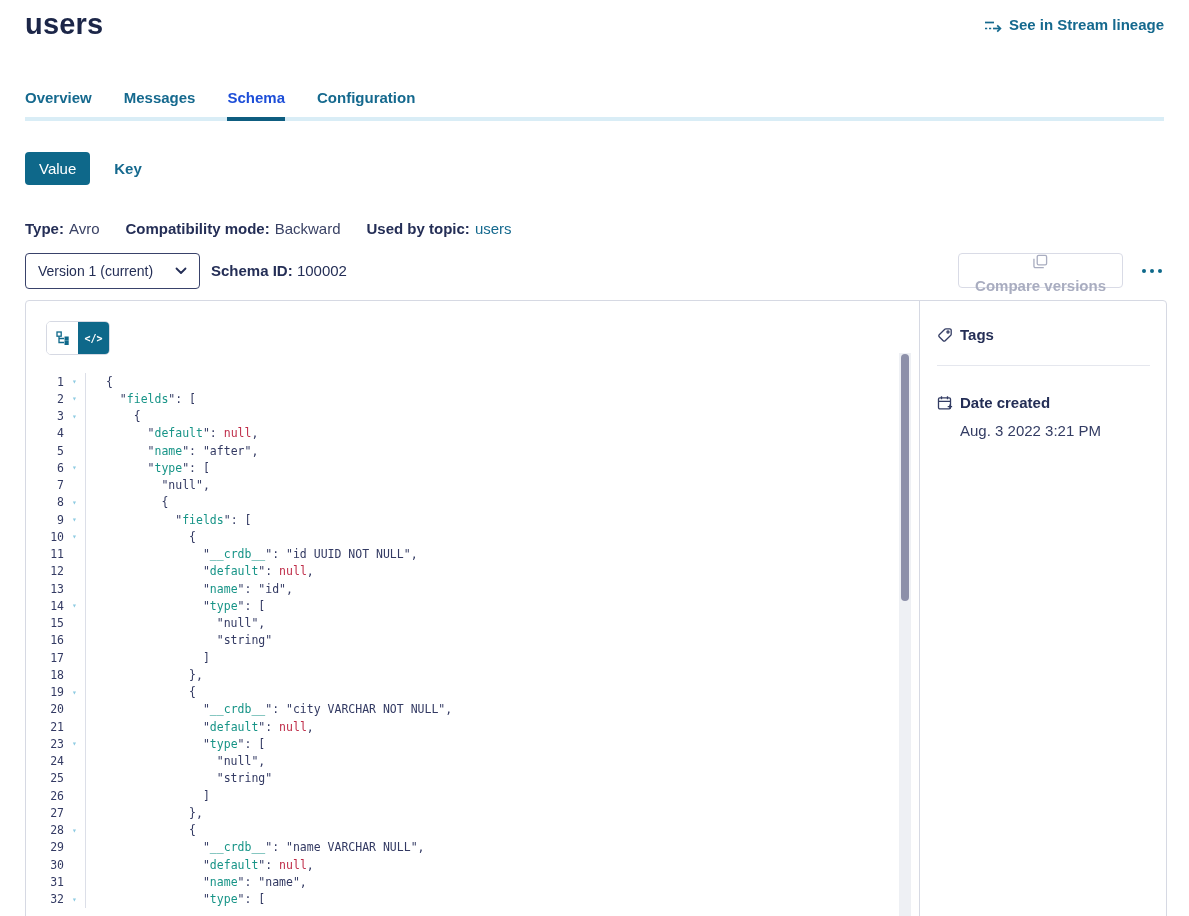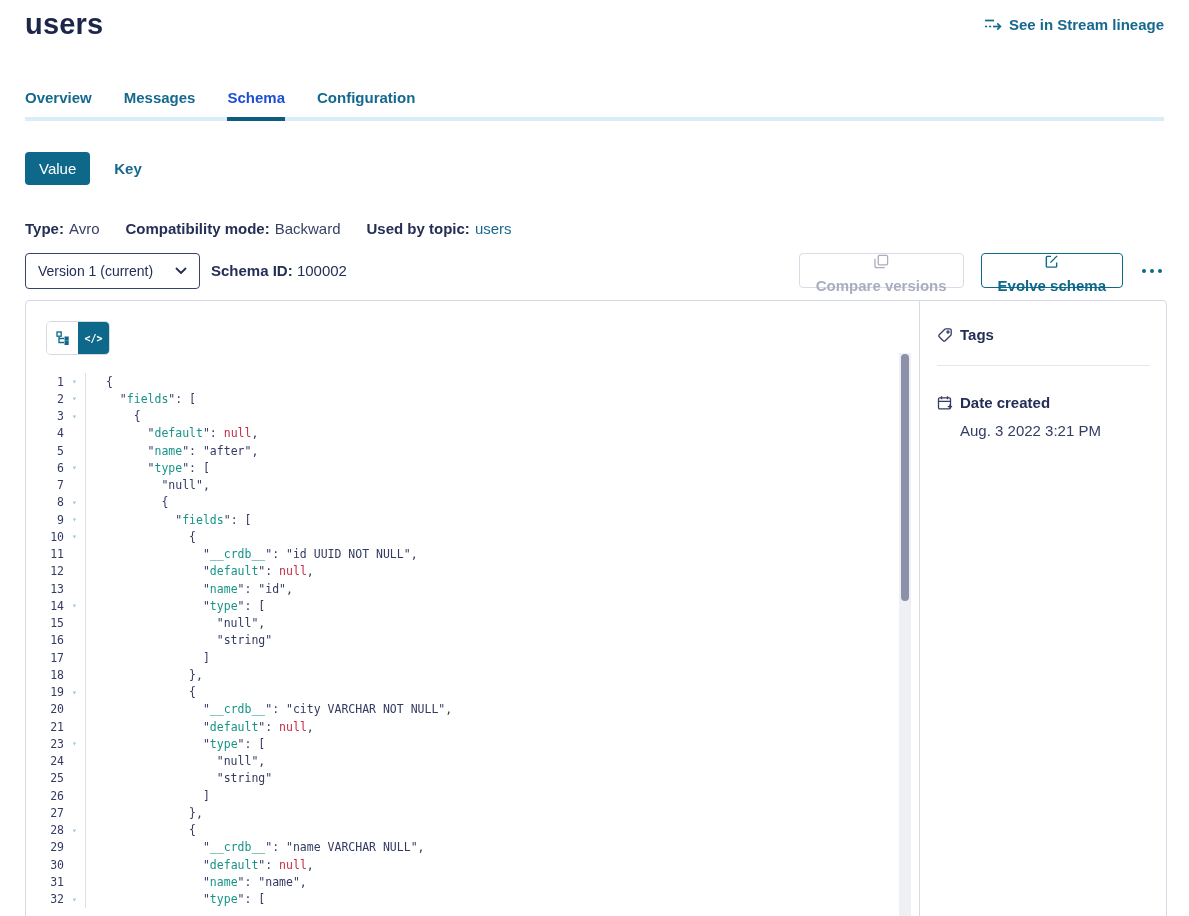--- a/index.html
+++ b/index.html
@@ -4,21 +4,21 @@
 <style>
   * { margin:0; padding:0; box-sizing:border-box; }
   html,body { width:1189px; height:916px; overflow:hidden; }
   body {
     position:relative; background:#ffffff;
     font-family:"Liberation Sans", sans-serif;
     color:#242e56;
   }
   
   .page-title { position:absolute; top:8px; left:25px; font-size:29px; font-weight:700; color:#1c2648; letter-spacing:.2px; }
-  .lineage-link { position:absolute; top:16px; right:25px; display:flex; align-items:flex-start; gap:7px;
+  .lineage-link { position:absolute; top:16px; right:25px; display:flex; align-items:flex-end; gap:7px;
     color:#15698e; font-size:15px; font-weight:600; cursor:pointer; }
   
   .tabs { position:absolute; top:89px; left:25px; right:25px; display:flex; gap:32px; border-bottom:4px solid #d9edf6; }
   .tab { position:relative; padding-bottom:11px; font-size:15px; font-weight:600; color:#15698e; cursor:pointer; }
   .tab.active { color:#1d4ed8; }
   .tab.active::after { content:''; position:absolute; left:0; right:0; bottom:-4px; height:4px; background:#0e5d80; }
   
   .vk { position:absolute; top:152px; left:25px; display:flex; align-items:center; gap:24px; }
   .vk-value { background:#0e688a; color:#fff; border:none; border-radius:4px; padding:8px 14px; font-size:15px; font-family:inherit; cursor:pointer; }
   .vk-key { color:#15698e; font-size:15px; font-weight:600; cursor:pointer; }
@@ -120,29 +120,20 @@
   </div>
   <div class="vb-actions">
     <button class="btn btn-disabled">
       <span style="display:flex;">
         <svg width="15" height="15" viewBox="0 0 16 16" fill="none" stroke="#a9adc0" stroke-width="1.4">
           <rect x="4.5" y="1.5" width="10" height="10" rx="1.5"></rect>
           <path d="M11.5 14.5 h-9 a1.5 1.5 0 0 1 -1.5 -1.5 v-8"></path>
         </svg>
       </span>
       <span>Compare versions</span>
-    </button>
-    <button class="btn btn-teal">
-      <span style="display:flex;">
-        <svg width="15" height="15" viewBox="0 0 16 16" fill="none" stroke="#0e688a" stroke-width="1.5">
-          <path d="M13.5 9 V13 a1 1 0 0 1 -1 1 H3.5 a1 1 0 0 1 -1 -1 V3.5 a1 1 0 0 1 1 -1 H7.5"></path>
-          <path d="M6.8 9.2 L14 2"></path>
-        </svg>
-      </span>
-      <span>Evolve schema</span>
     </button>
     <div class="more-dots">
       <i></i>
         <i></i>
         <i></i>
     </div>
   </div>
 </div>
 
 <div class="panel">

